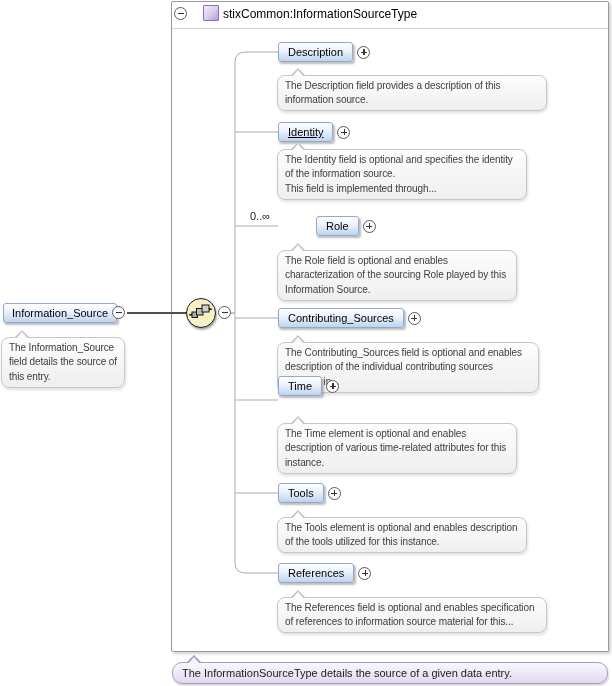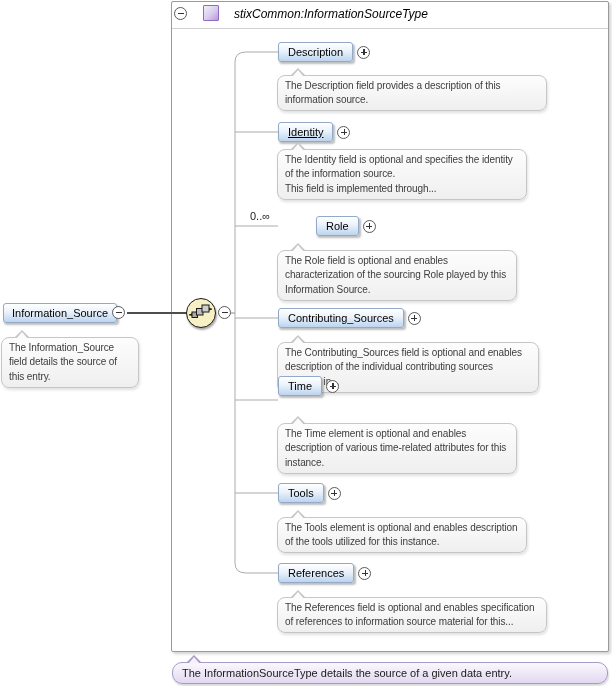--- a/index.html
+++ b/index.html
@@ -5,22 +5,22 @@
   * { margin:0; padding:0; box-sizing:border-box; }
   body { font-family: "Liberation Sans", sans-serif; background:#fff; }
   #stage { position:relative; width:612px; height:686px; background:#ffffff; overflow:hidden; }
 
   
   .mainbox { position:absolute; left:171px; top:1px; width:438px; height:651px;
              background:#fff; border:1px solid #9a9a9a; border-radius:2px;
              box-shadow:2px 2px 3px rgba(0,0,0,0.18); }
   .header-sep { position:absolute; left:172px; top:28px; width:436px; height:0;
                 border-top:1px solid #d2d2d2; }
-  .header-title { position:absolute; left:234px; top:2px; height:24px; line-height:24px;
-                  font-size:12px; color:#000; white-space:nowrap;font-style:italic; }
+  .header-title { position:absolute; left:223px; top:2px; height:24px; line-height:24px;
+                  font-size:12px; color:#000; white-space:nowrap; }
   .type-icon { position:absolute; left:203px; top:5px; width:16px; height:16px;
                border:1px solid #8f6cc0; border-radius:1px;
                background:linear-gradient(135deg,#f3eefb 0%,#d9cbee 55%,#b49ad9 100%); }
 
   
   svg.lines { position:absolute; left:0; top:0; }
 
   
   .circ { position:absolute; width:13px; height:13px; border:1px solid #5a5a5a;
           border-radius:50%; background:#fff; }
@@ -81,21 +81,21 @@
   <div class="type-icon"></div>
   <div class="header-title">stixCommon:InformationSourceType</div>
   <div class="header-sep"></div>
 
   <div class="erow" style="left:3px; top:303px;">
     <div class="ebox" style="padding:0 8px;">
       <span>Information_Source</span>
     </div>
   </div>
   <div class="circ" style="left:112px; top:306px;"></div>
-  <div class="note" style="left:1px; top:337px; width:138px;">
+  <div class="note" style="left:1px; top:337px; width:124px;">
     <span class="tip-o"></span>
       <span class="tip-i"></span>
     <p>The Information_Source field details the source of this entry.</p>
   </div>
 
   <div class="compositor">
     <svg width="27" height="27" viewBox="0 0 27 27">
       <line x1="2" y1="16" x2="25" y2="10" stroke="#222" stroke-width="1.2"></line>
       <path d="M2,16 l4,-2.5 v4 z" fill="#222"></path>
       <path d="M25,10 l-4,-2 v4 z" fill="#222"></path>

